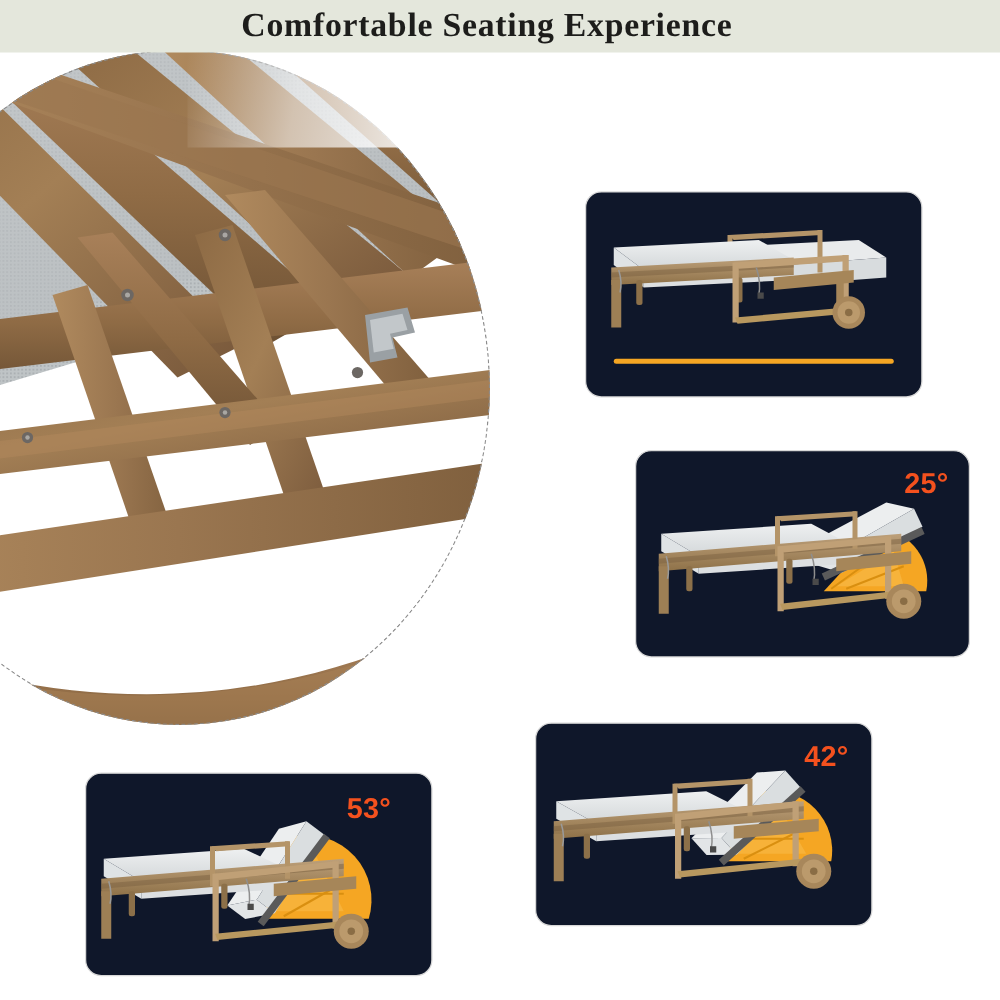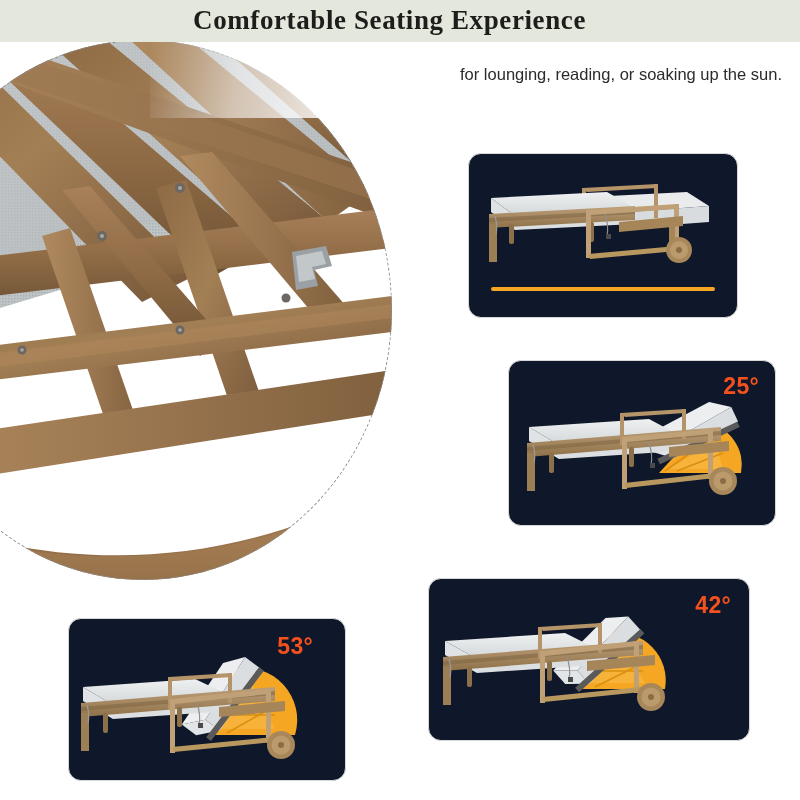--- a/index.html
+++ b/index.html
@@ -98,21 +98,21 @@
     position: absolute;
     font-size: 23px;
     font-weight: 700;
     color: #f4511e;
     letter-spacing: .3px;
     z-index: 22;
   }
 
   #card-flat   { left: 468px; top: 153px;  width: 270px; height: 165px; }
   #card-25     { left: 508px; top: 360px;  width: 268px; height: 166px; }
-  #card-42     { left: 428px; top: 578px;  width: 322px; height: 163px; }
+  #card-42     { left: 428px; top: 578px;  width: 270px; height: 163px; }
   #card-53     { left: 68px;  top: 618px;  width: 278px; height: 163px; }
   #card-25 .angle-badge { right: 16px; top: 12px; }
   #card-42 .angle-badge { right: 18px; top: 13px; }
   #card-53 .angle-badge { right: 32px; top: 14px; }
 
   .flat-rule {
     position: absolute;
     left: 22px; right: 22px; bottom: 26px;
     height: 4px;
     border-radius: 2px;
@@ -206,21 +206,20 @@
     </svg>
   </div>
   <div class="hero-ring"></div>
 </div>
 
 <div class="header-band"></div>
 <div class="page-title">Comfortable Seating Experience</div>
 
 <div class="subtitle-fade"></div>
 <div class="subtitle">
-  <span>for lounging, reading, or soaking up the sun.</span>
 </div>
 
 <div class="card" id="card-flat">
   <div class="card-media">
     <svg width="270" height="165" viewBox="0 0 270 165">
       <defs>
         <linearGradient id="w1" x1="0" y1="0" x2="0" y2="1">
           <stop offset="0" stop-color="#bda07a"></stop>
             <stop offset="1" stop-color="#8e7148"></stop>
         </linearGradient>

